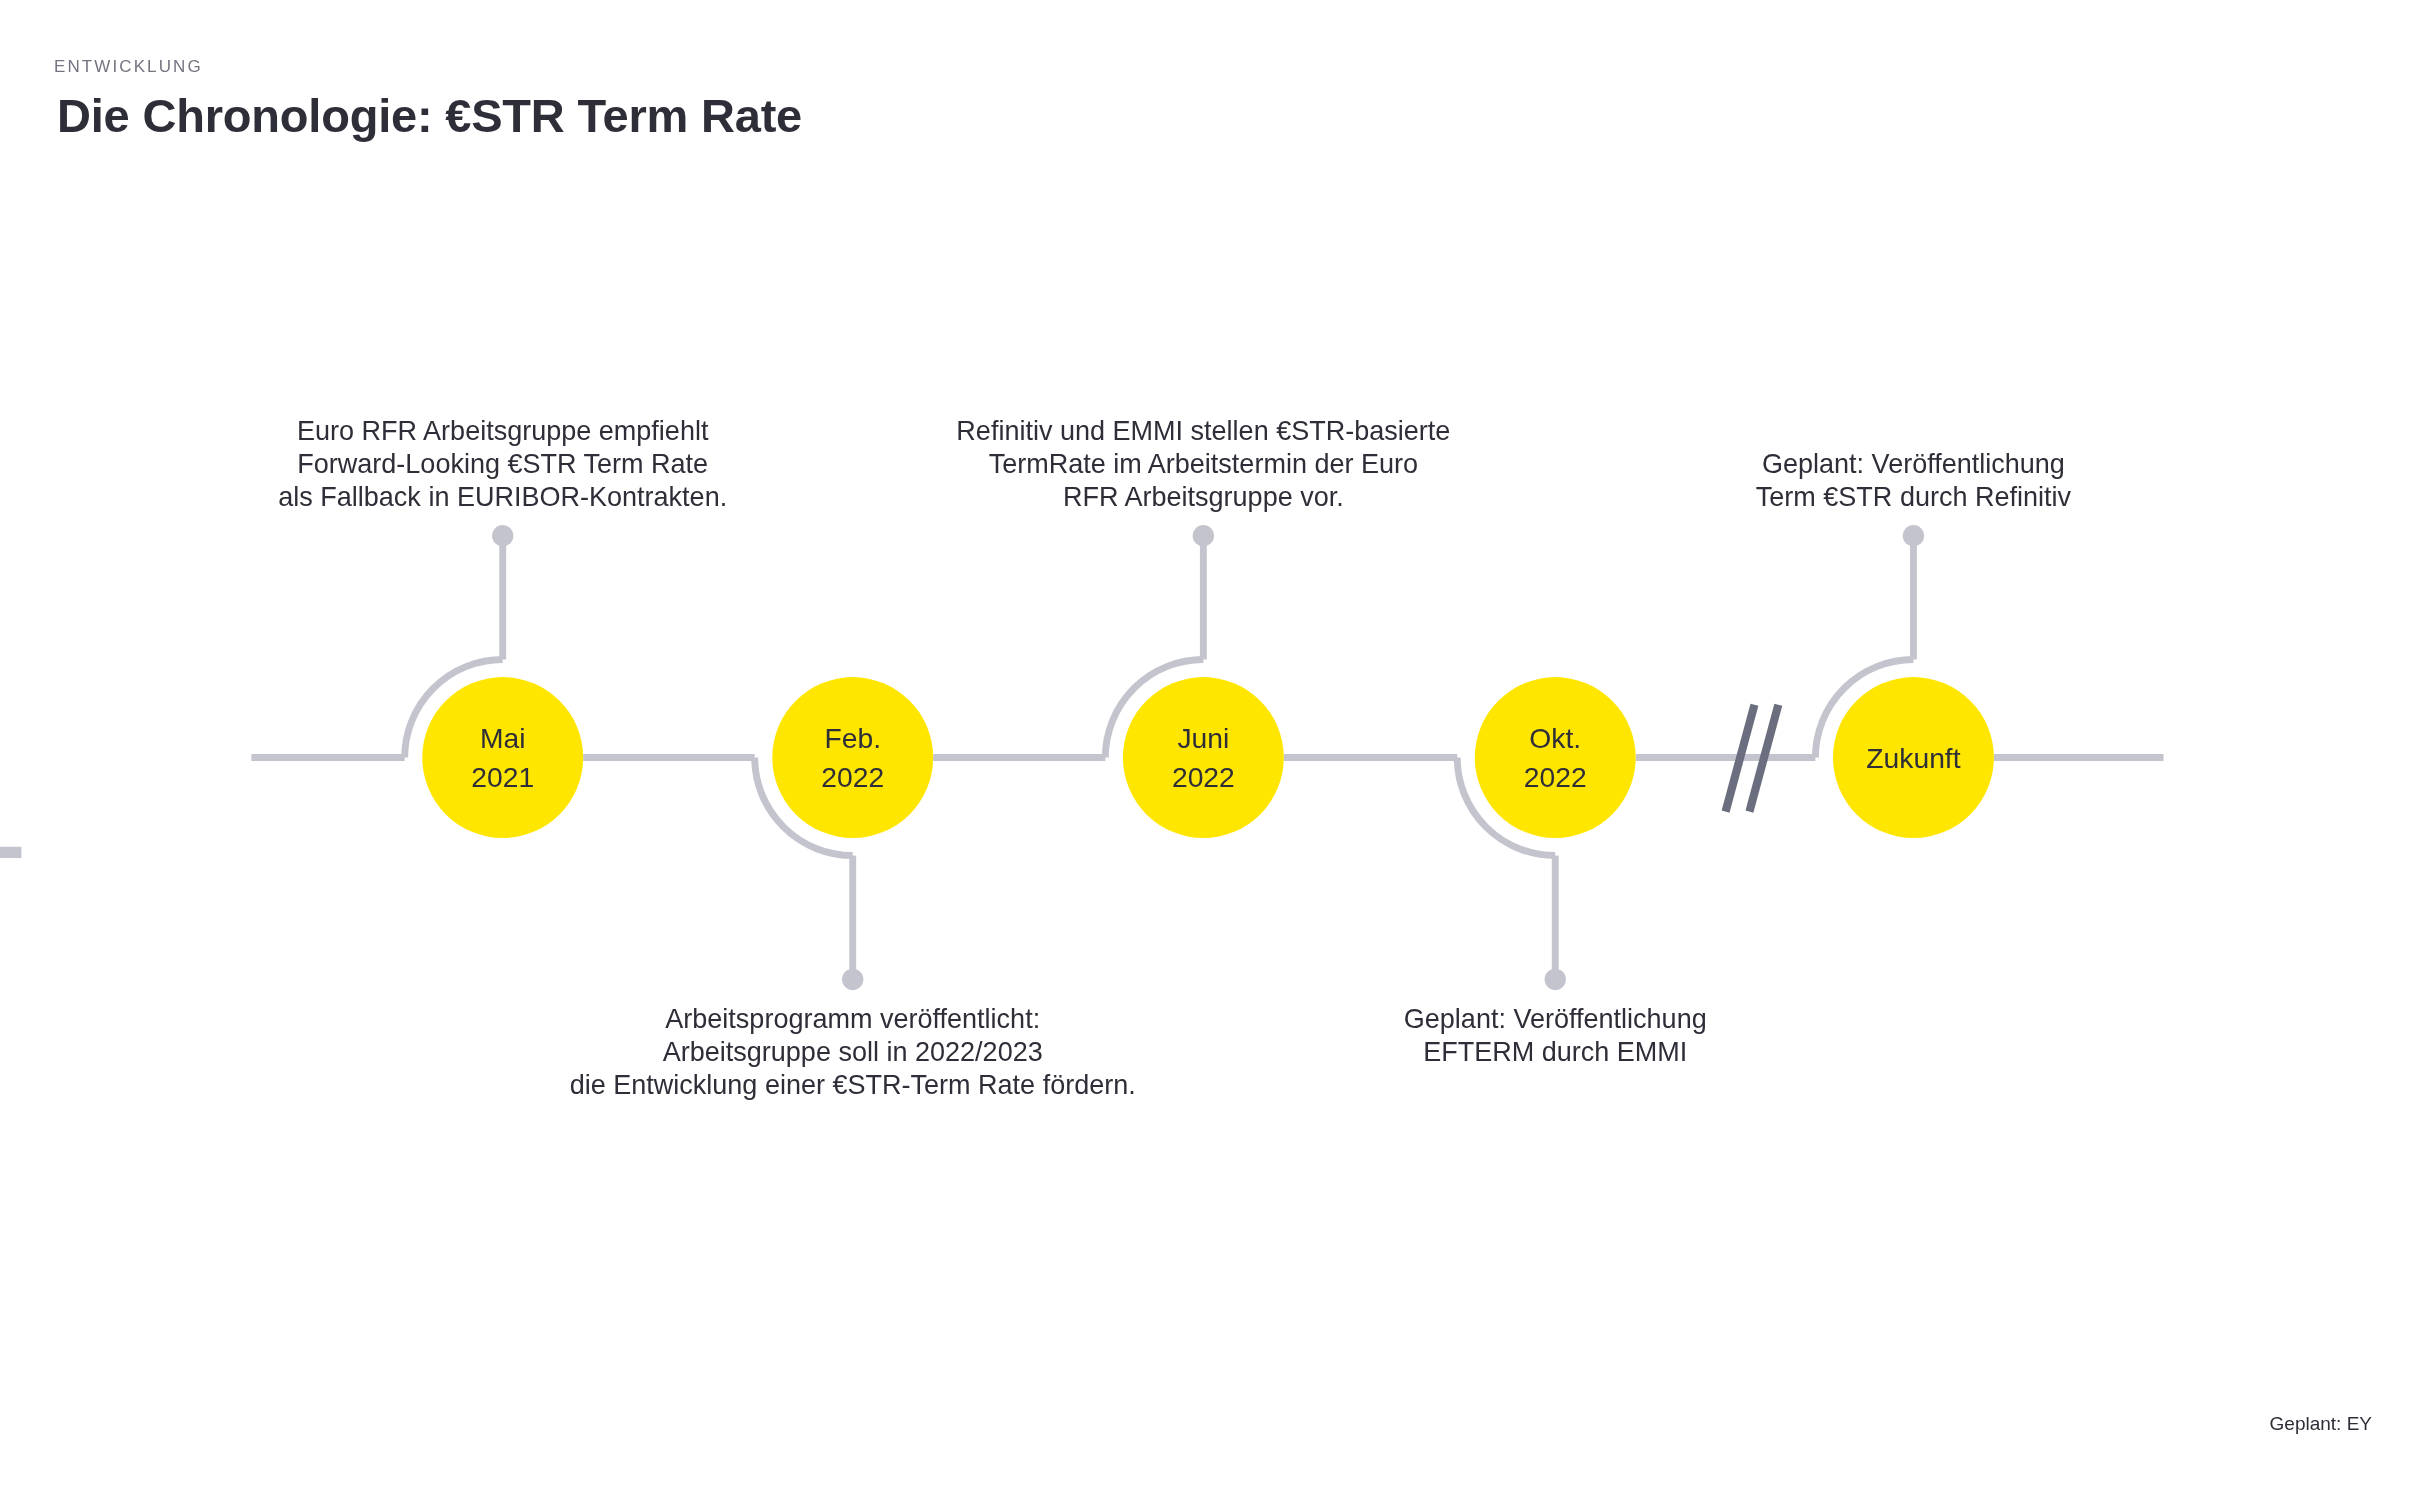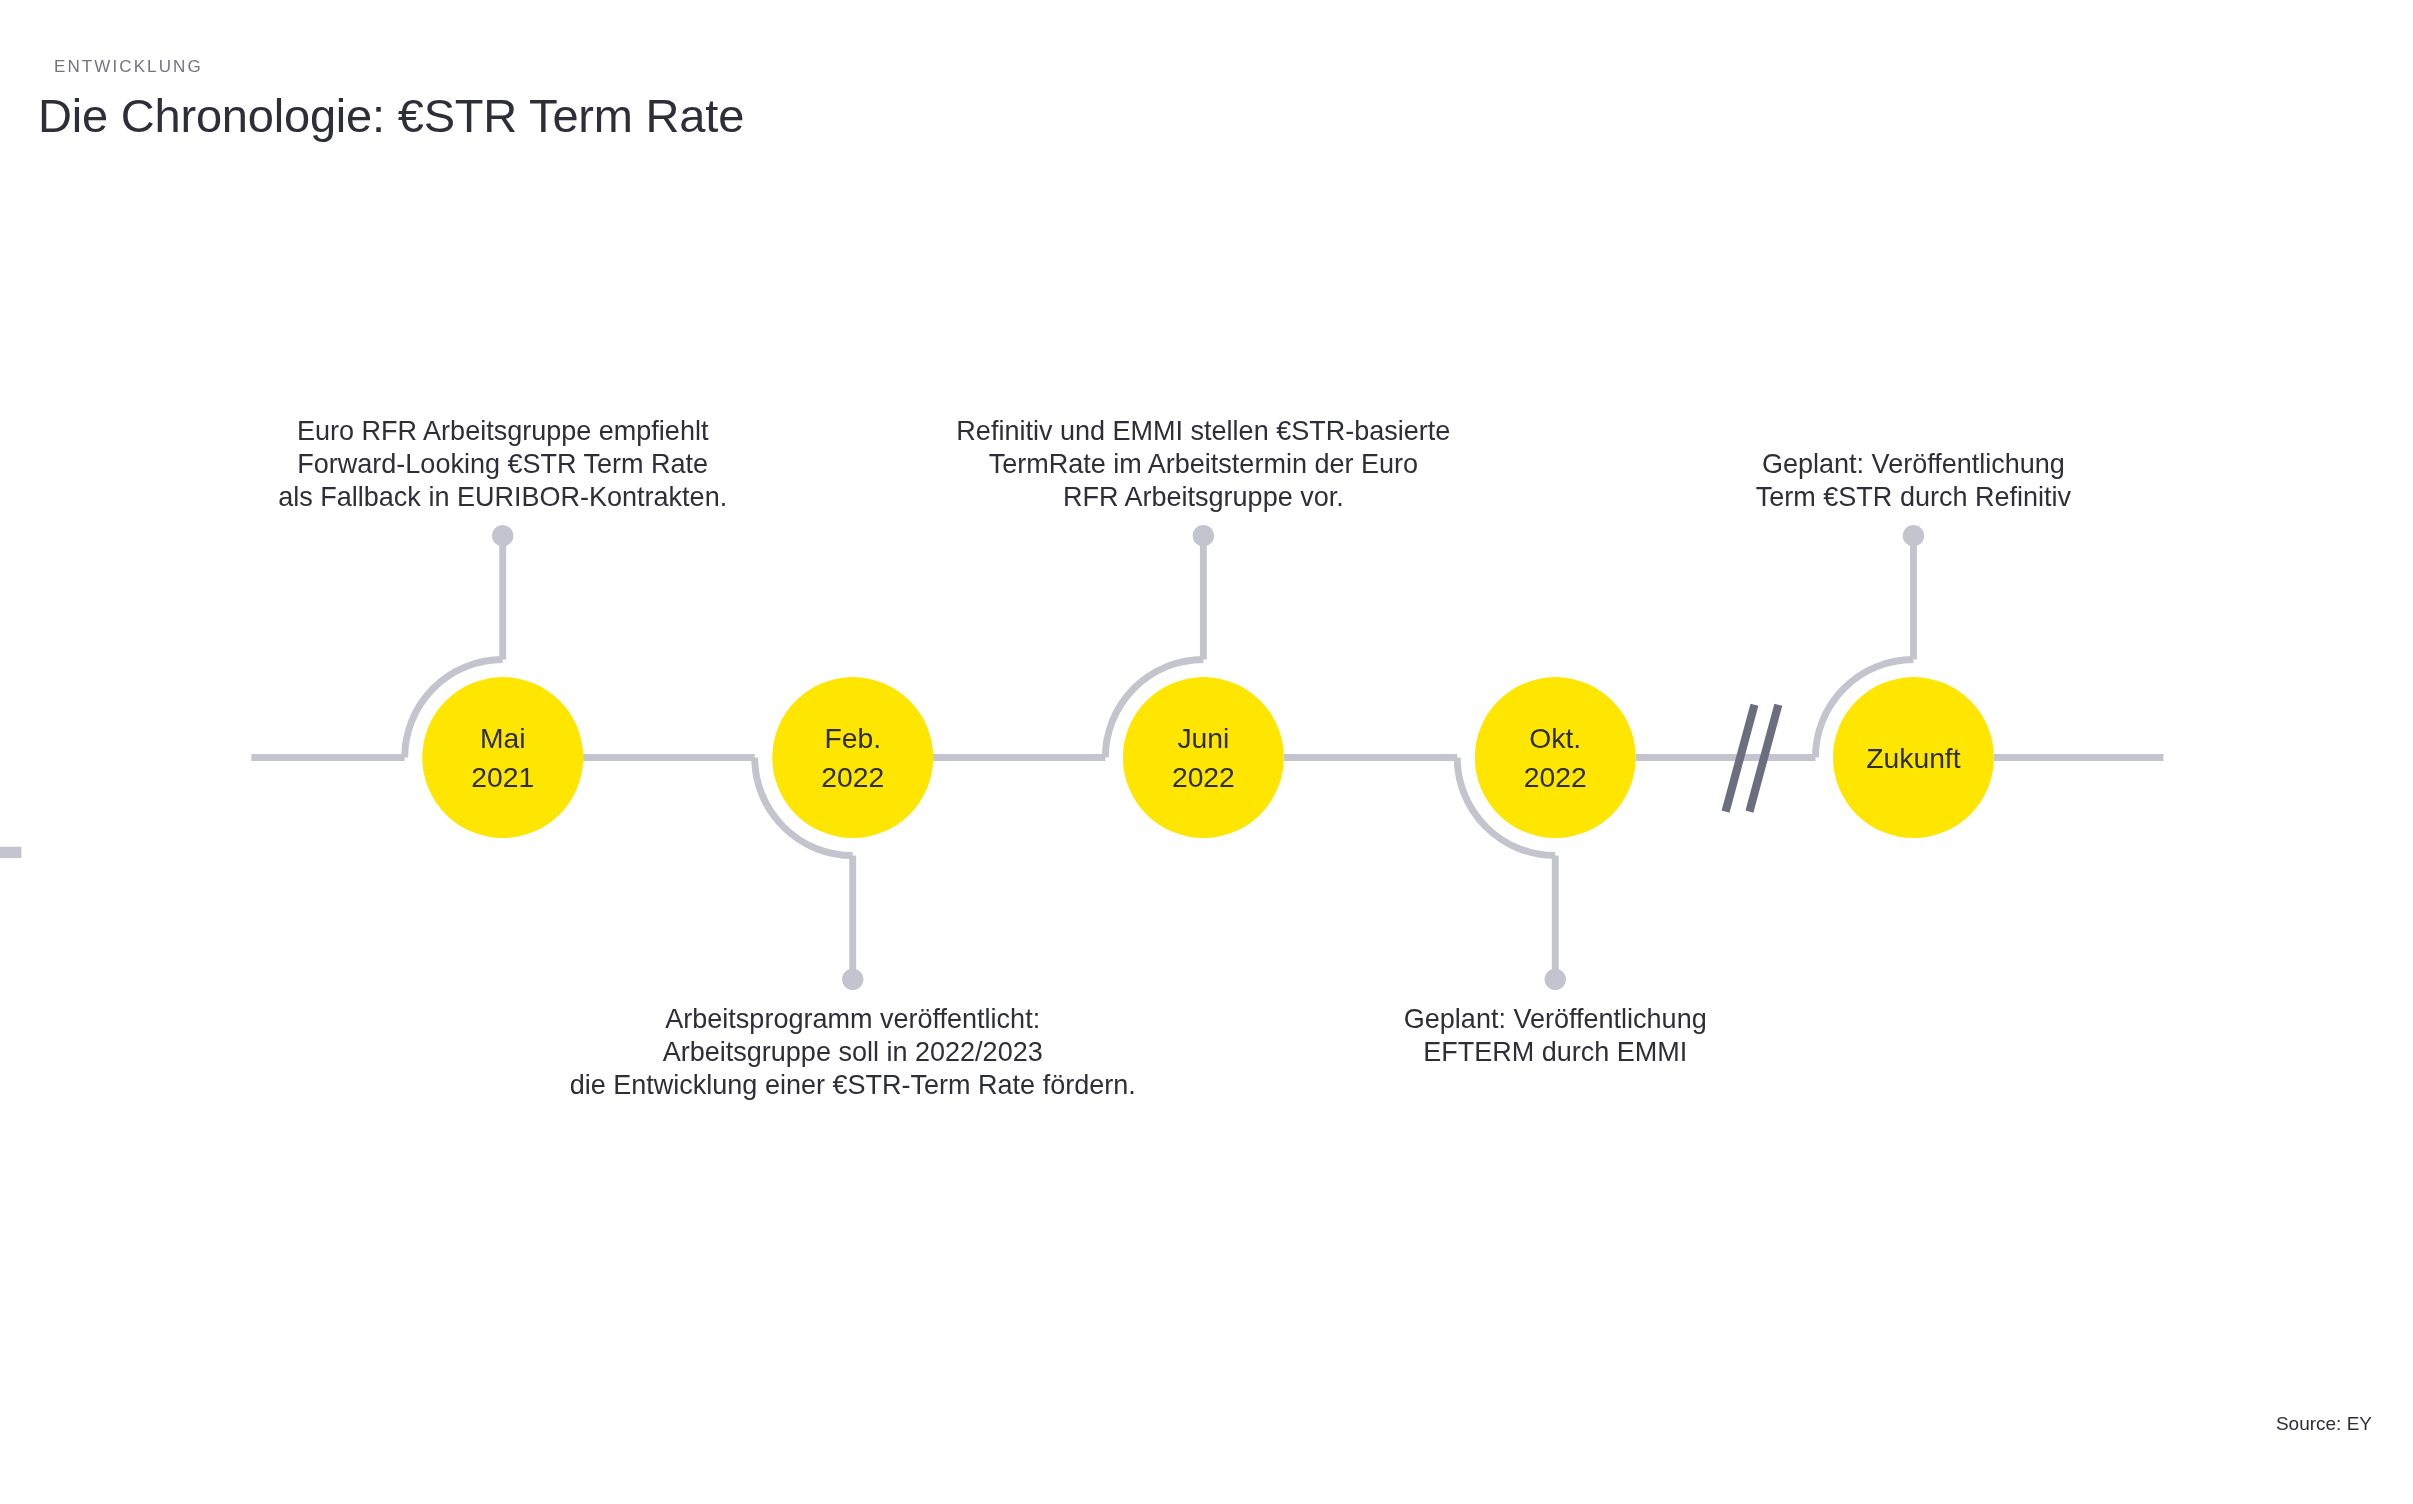--- a/index.html
+++ b/index.html
@@ -21,24 +21,24 @@
     left: 54px;
     top: 57px;
     font-size: 17px;
     letter-spacing: 2.1px;
     color: #747480;
     font-weight: 400;
     white-space: nowrap;
   }
   .page-title {
     position: absolute;
-    left: 38px;
+    left: 57px;
     top: 88px;
     font-size: 47px;
-    font-weight: 400;
+    font-weight: 700;
     color: #2E2E38;
     letter-spacing: -0.2px;
     white-space: nowrap;
   }
 
   
   .source {
     position: absolute;
     right: 41px;
     top: 1413px;
@@ -125,14 +125,14 @@
       <circle cx="3045" cy="852" r="17" fill="#C4C4CE"></circle>
       <circle cx="3045" cy="1205" r="128" fill="#FFE600"></circle>
       <text x="3045" y="1221" class="node-label">Zukunft</text>
       <text x="3045" y="752" class="callout-text">Geplant: Veröffentlichung</text>
       <text x="3045" y="804" class="callout-text">Term €STR durch Refinitiv</text>
       <line x1="2746" y1="1291" x2="2792" y2="1121" stroke="#6B6E7E" stroke-width="13"></line>
       <line x1="2784" y1="1291" x2="2830" y2="1121" stroke="#6B6E7E" stroke-width="13"></line>
     </g>
 </svg>
 
-<div class="source">Source: EY</div>
+<div class="source">Geplant: EY</div>
 
 
 </body></html>

